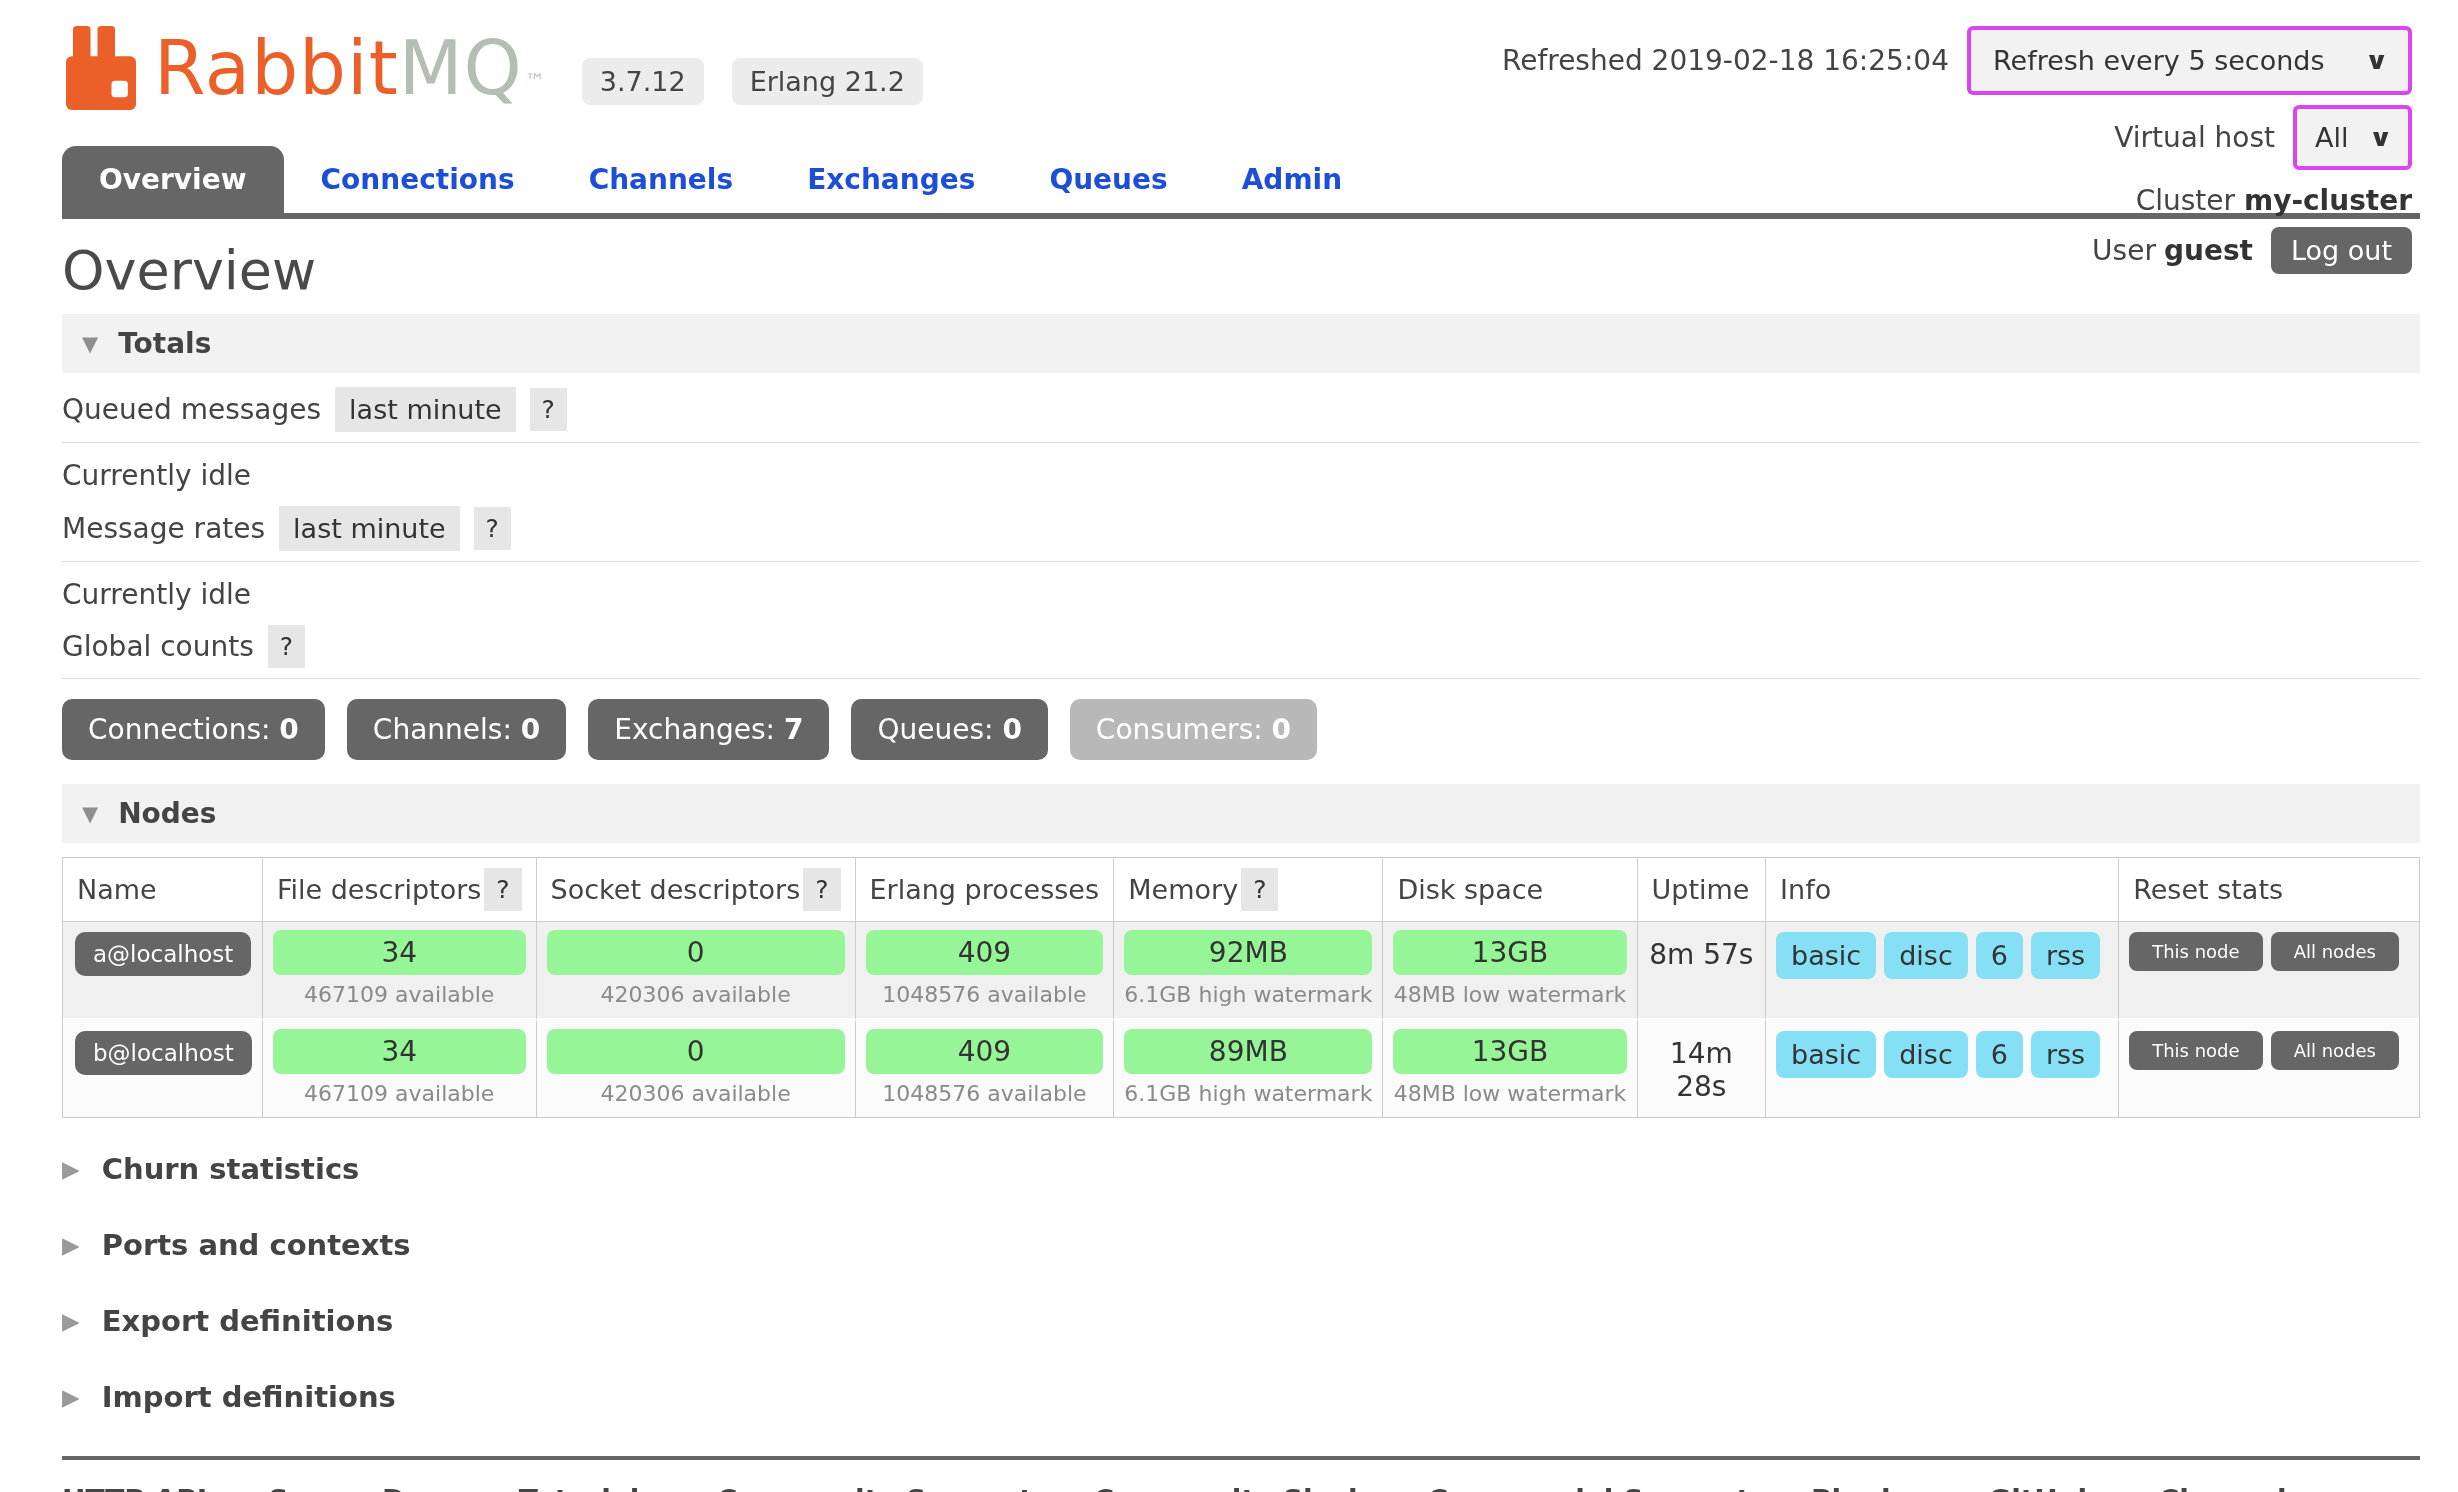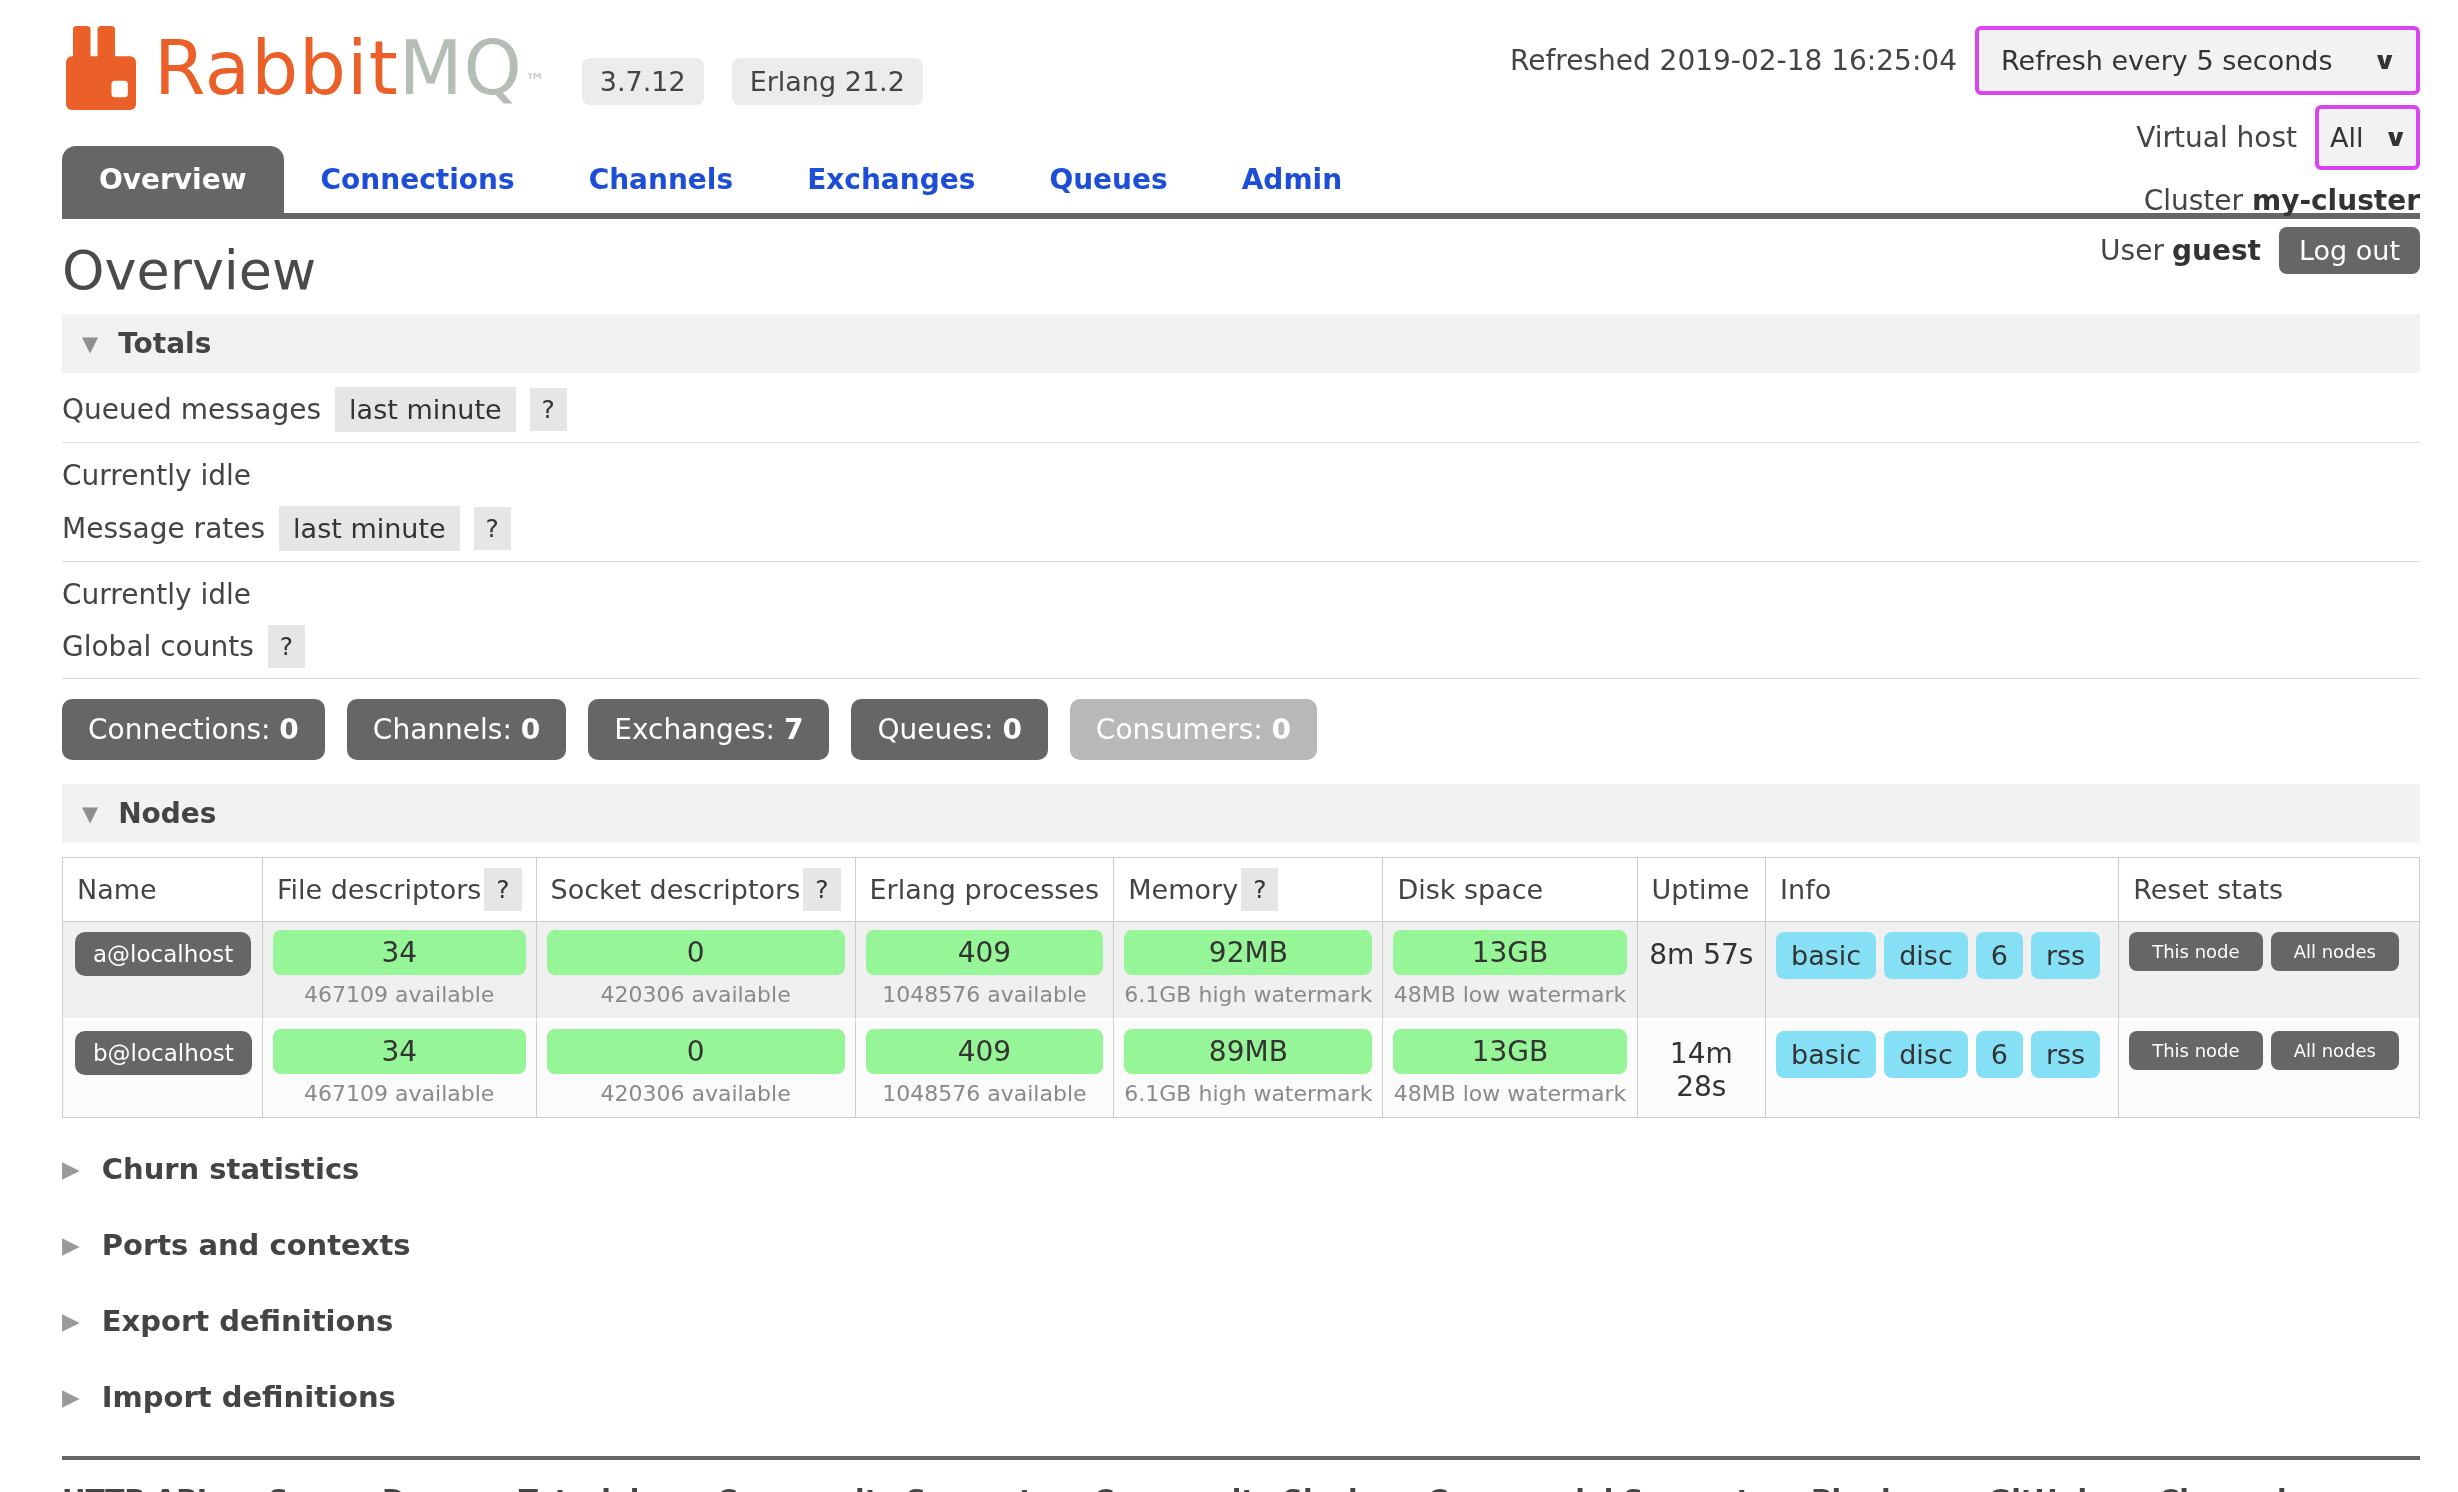--- a/index.html
+++ b/index.html
@@ -14,25 +14,25 @@
   .header { position:relative; }
   .logo-row { display:flex; align-items:center; }
   .rabbit-icon { width:78px; height:84px; margin-right:14px; }
   .brand { font-size:74px; letter-spacing:1px; line-height:1; }
   .brand .orange { color:#eb6028; }
   .brand .gray { color:#b5beb5; }
   .brand .tm { font-size:20px; color:#b5beb5; vertical-align:6px; margin-left:2px; }
   .version-pills { display:flex; gap:28px; margin-left:36px; margin-top:26px; }
   .pill { background:#ececec; border-radius:8px; padding:8px 18px; font-size:27px; color:#444; }
 
-  .top-right { position:absolute; top:0; right:0; display:flex; flex-direction:column; align-items:flex-end; gap:8px; }
+  .top-right { position:absolute; top:0; right:8px; display:flex; flex-direction:column; align-items:flex-end; gap:8px; }
   .refresh-row { display:flex; align-items:center; gap:18px; font-size:28px; }
   .selectbox { background:#f2f2f2; border:4px solid #d946ef; border-radius:6px; padding:15px 22px;
                display:flex; align-items:center; gap:42px; font-size:27px; color:#333; cursor:pointer; }
-  .selectbox.small { padding:13px 11px; gap:22px; }
+  .selectbox.small { padding:13px 18px; gap:22px; }
   .chev { font-weight:bold; font-size:24px; transform:scaleX(1.25); display:inline-block; }
   .vh-row { display:flex; align-items:center; gap:18px; font-size:28px; margin-top:2px; }
   .cluster-row { font-size:28px; margin-top:6px; }
   .user-row { font-size:28px; display:flex; align-items:center; gap:8px; margin-top:2px; }
   b { color:#333; }
   .logout-btn { background:#666; color:#fff; border-radius:8px; padding:8px 20px; font-size:27px; margin-left:10px; cursor:pointer; }
 
   
   .tabs { display:flex; border-bottom:6px solid #666; margin-top:36px; }
   .tab { font-weight:bold; font-size:28px; color:#1d4ed8; padding:17px 37px; cursor:pointer; }

